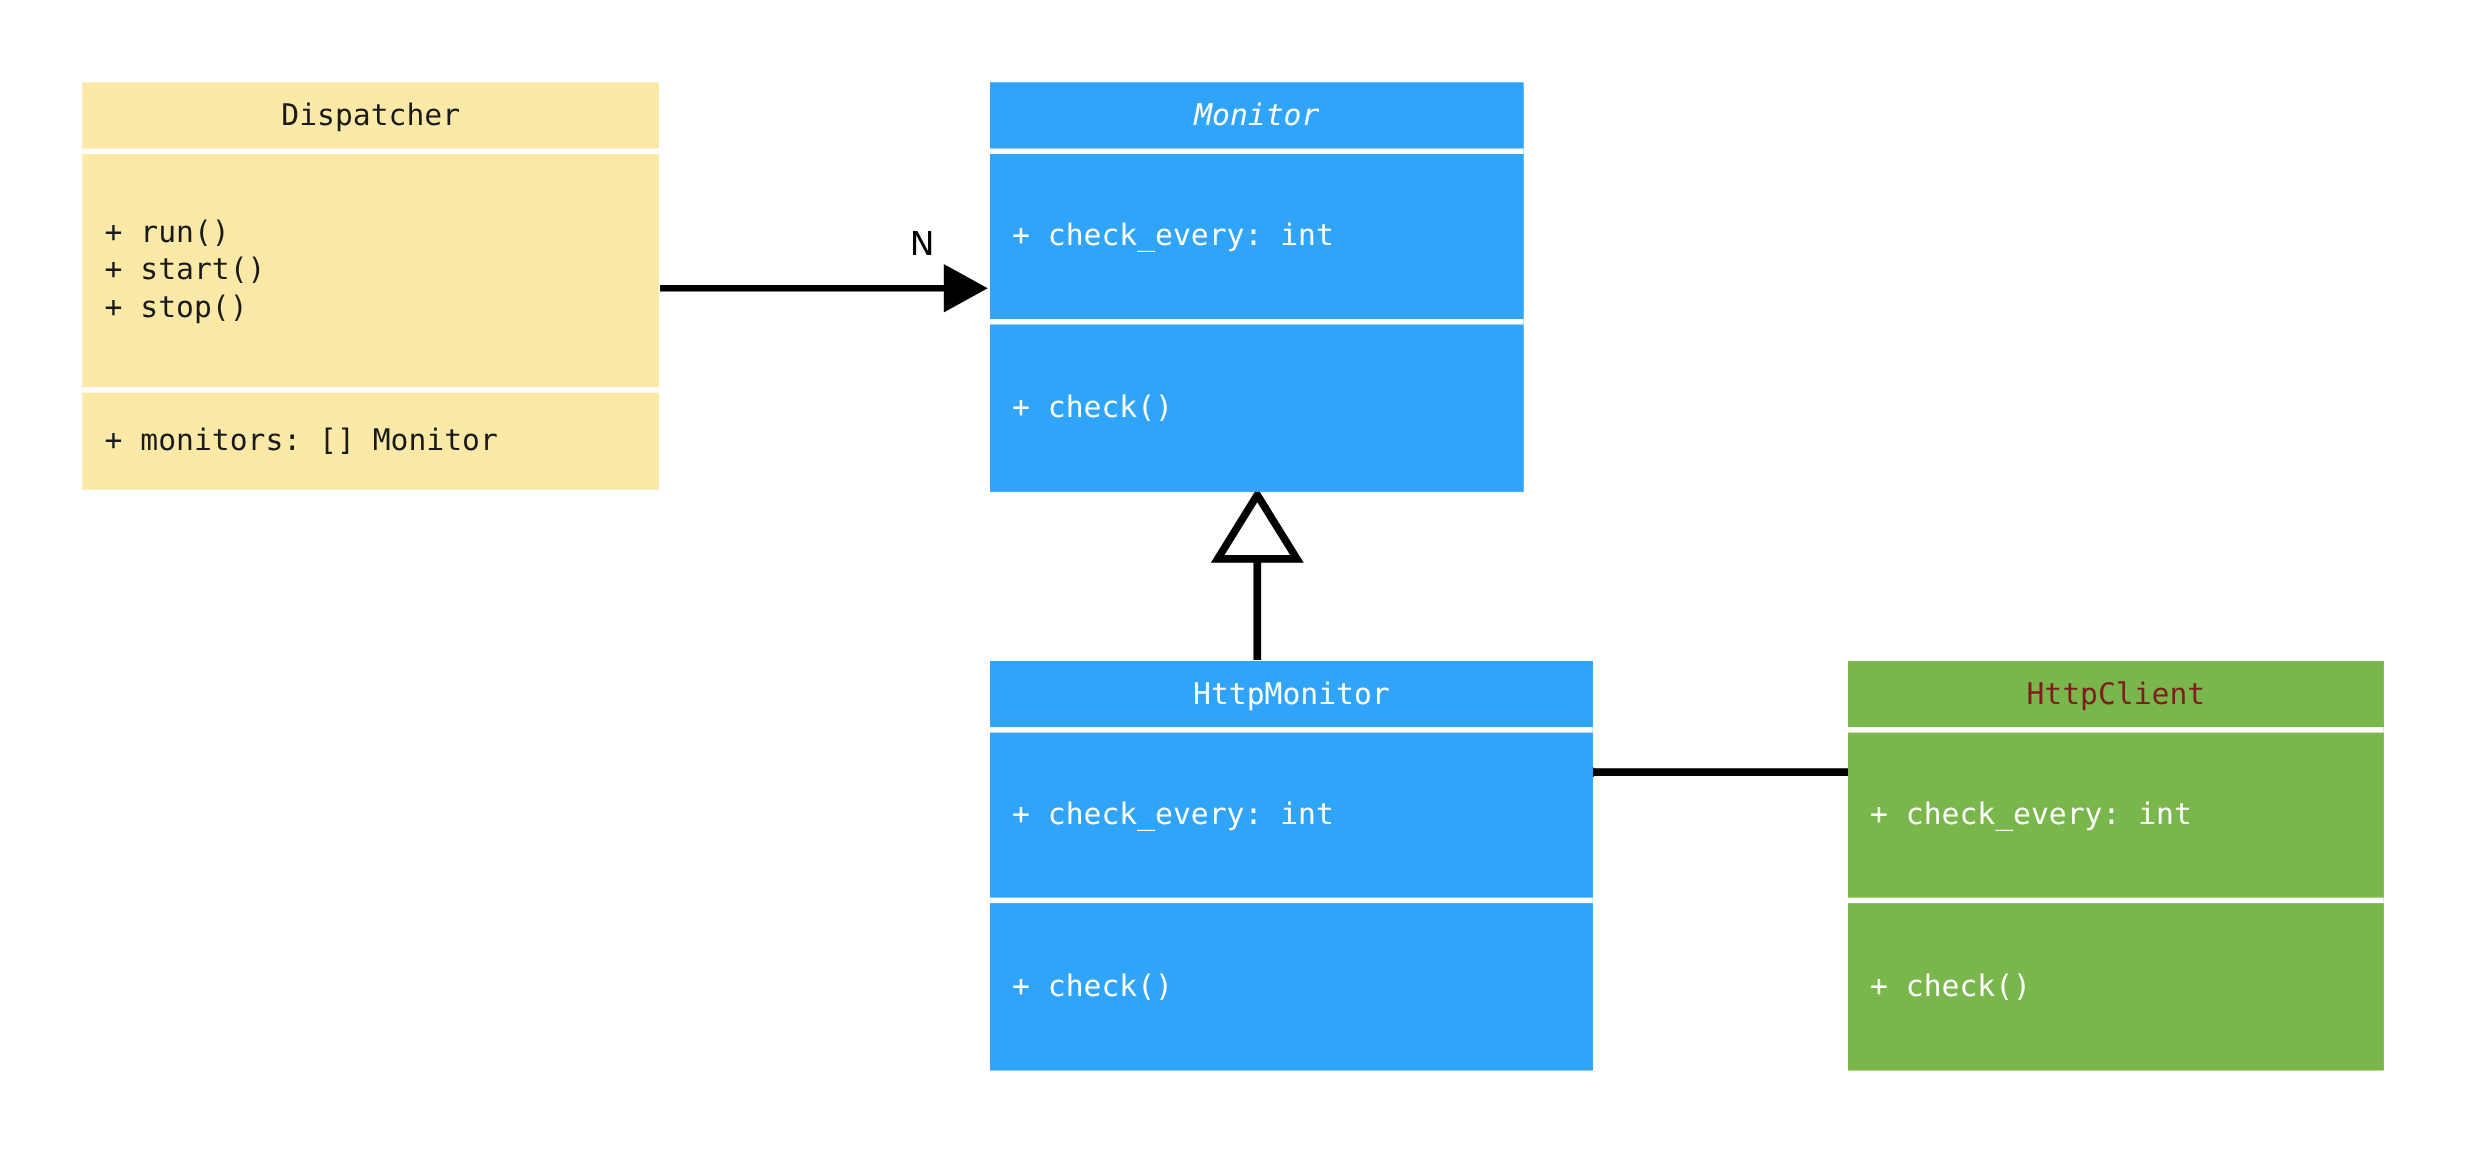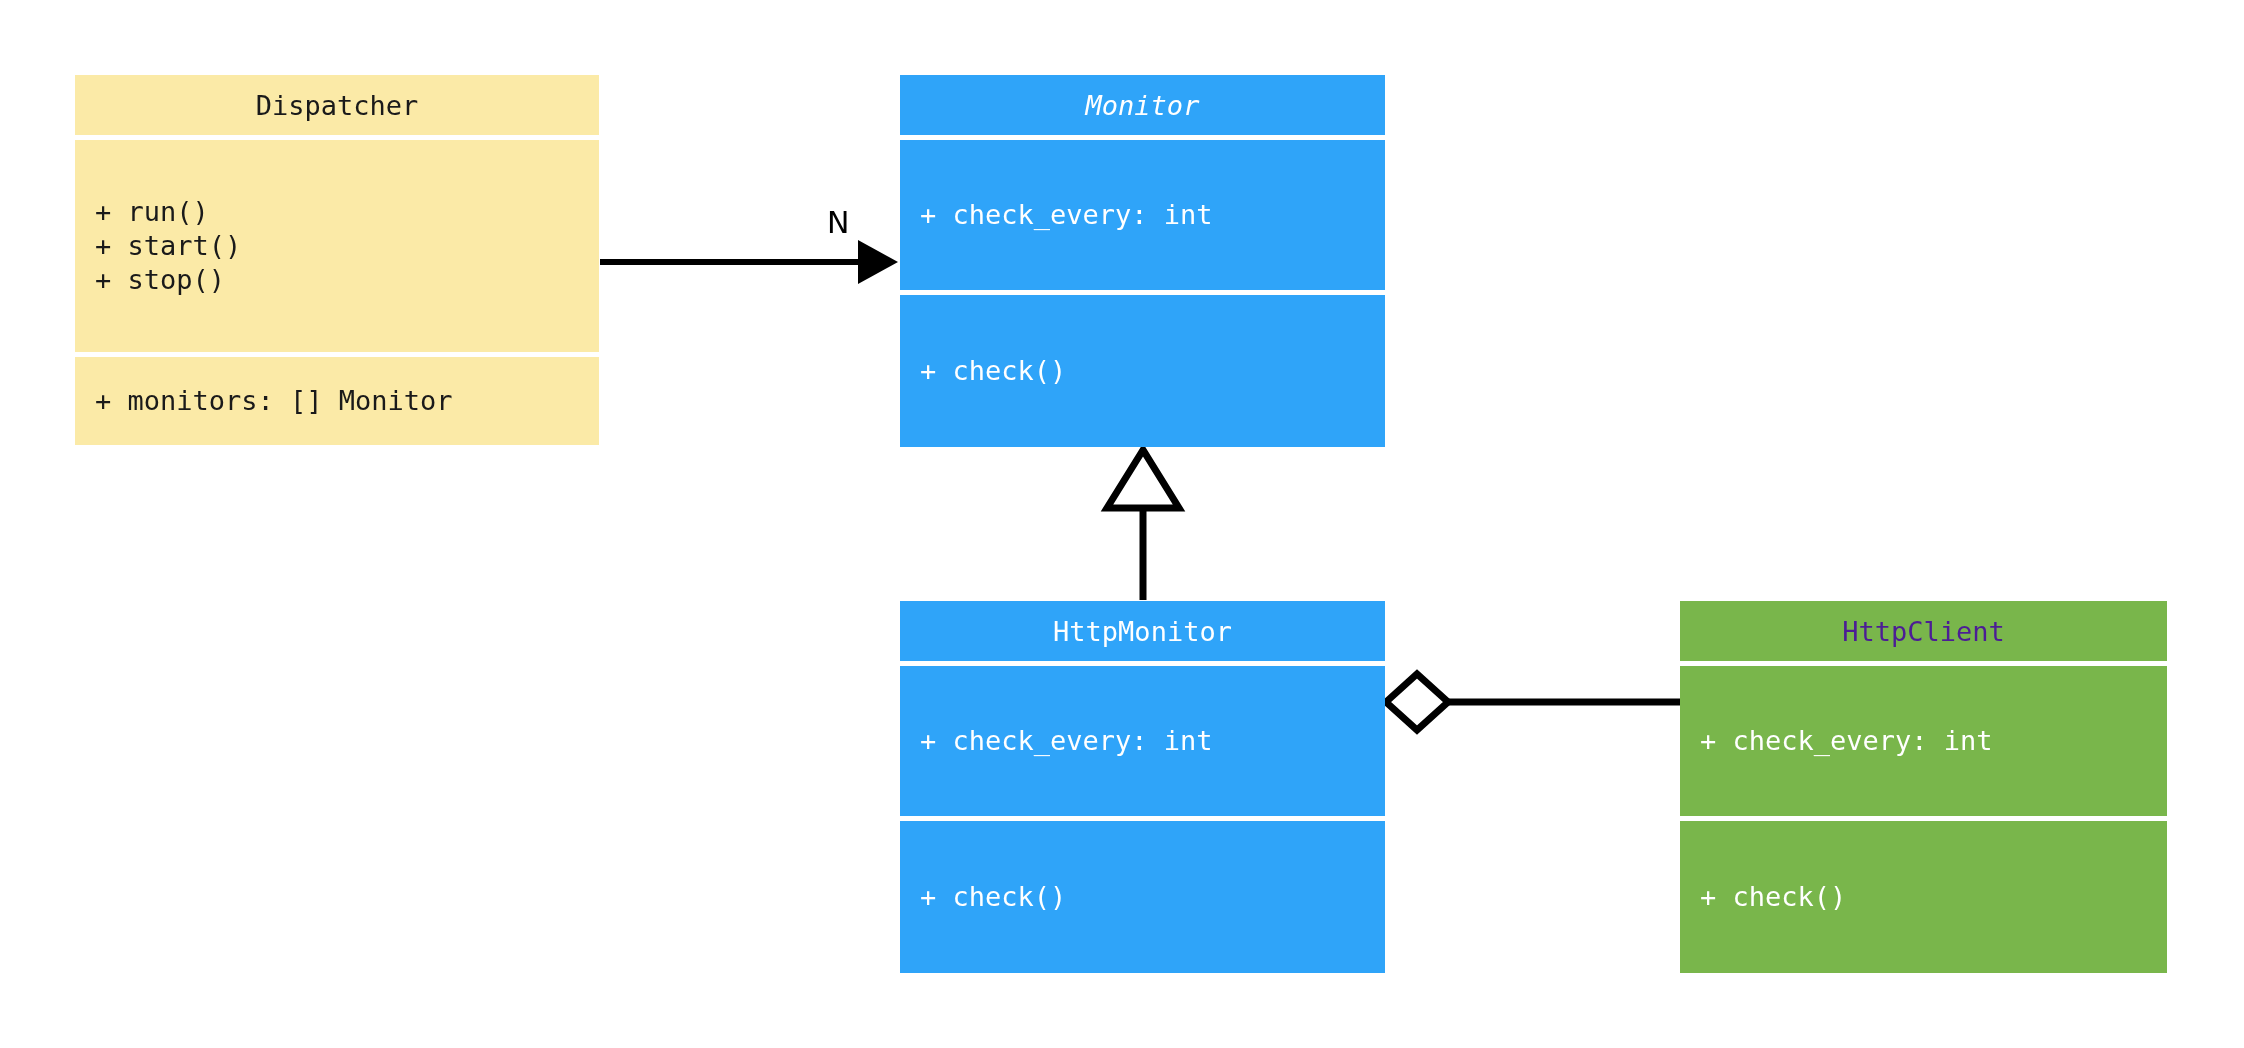--- a/index.html
+++ b/index.html
@@ -50,21 +50,21 @@
   
   .theme-yellow            { background: #fbeaa7; }
   .theme-yellow .uml-title { background: #fbeaa7; color: #1a1a1a; }
   .theme-yellow .uml-compartment { background: #fbeaa7; color: #1a1a1a; }
 
   .theme-blue            { background: #2fa4f9; }
   .theme-blue .uml-title { background: #2fa4f9; color: #ffffff; }
   .theme-blue .uml-compartment { background: #2fa4f9; color: #ffffff; }
 
   .theme-green            { background: #79b64b; }
-  .theme-green .uml-title { background: #79b64b; color: #4c1d95; }
+  .theme-green .uml-title { background: #79b64b; color: #7f1d1d; }
   .theme-green .uml-compartment { background: #79b64b; color: #ffffff; }
 
   .abstract { font-style: italic; }
 
   
   #connectors {
     position: absolute;
     left: 0;
     top: 0;
     width: 2244px;
@@ -123,21 +123,21 @@
   <div class="uml-class theme-blue" style="left:900px; top:75px; width:485px; height:372px;">
     <div class="uml-title abstract" style="height:60px;">Monitor</div>
     <div class="uml-compartment" style="height:155px;">
       <div class="row">+ check_every: int</div>
     </div>
     <div class="uml-compartment" style="flex:1 1 auto;">
       <div class="row">+ check()</div>
     </div>
   </div>
 
-  <div class="uml-class theme-blue" style="left:900px; top:601px; width:485px; height:372px;">
+  <div class="uml-class theme-blue" style="left:900px; top:601px; width:548px; height:372px;">
     <div class="uml-title" style="height:60px;">HttpMonitor</div>
     <div class="uml-compartment" style="height:155px;">
       <div class="row">+ check_every: int</div>
     </div>
     <div class="uml-compartment" style="flex:1 1 auto;">
       <div class="row">+ check()</div>
     </div>
   </div>
 
   <div class="uml-class theme-green" style="left:1680px; top:601px; width:487px; height:372px;">

